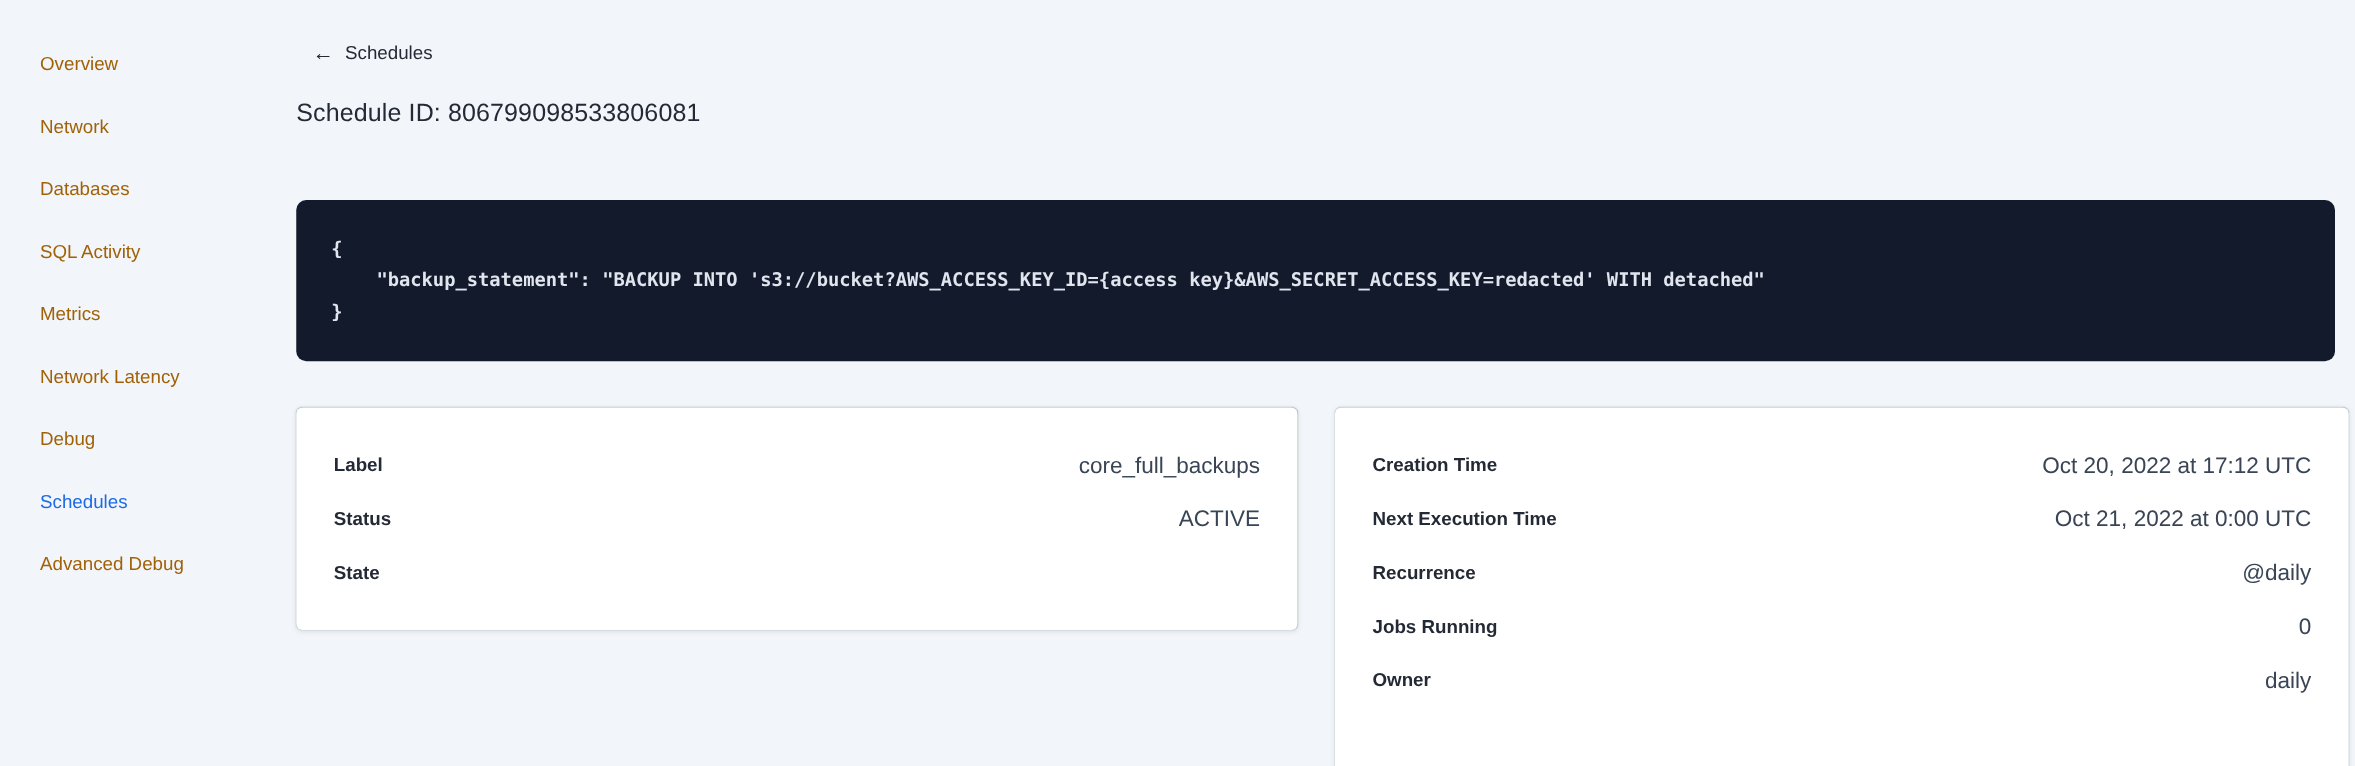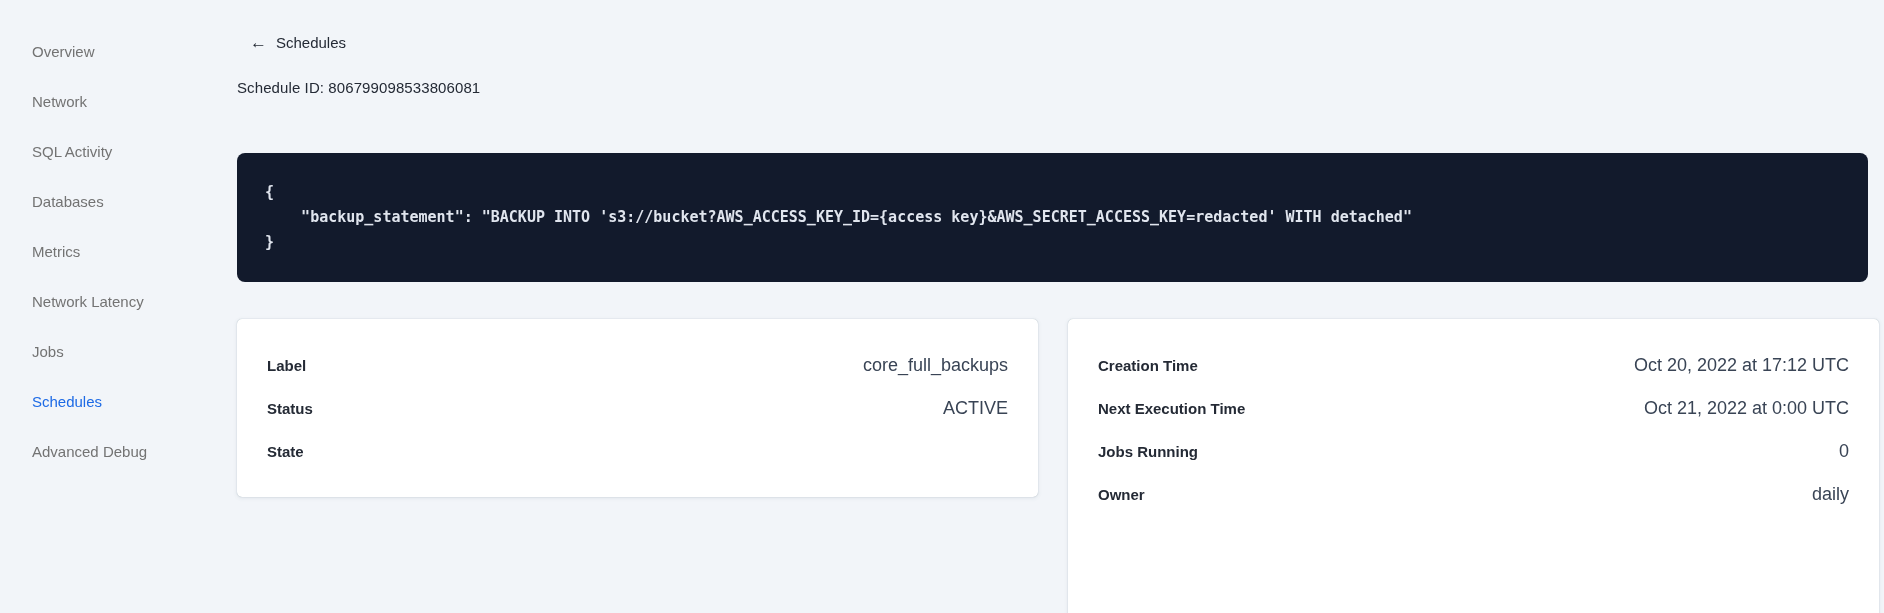--- a/index.html
+++ b/index.html
@@ -12,38 +12,38 @@
   }
   .app { display: flex; width: 1884px; height: 613px; }
 
   
   .sidebar {
     flex: 0 0 237px; width: 237px;
     padding-top: 26px; box-sizing: border-box;
   }
   .nav-item {
     height: 50px; display: flex; align-items: center;
-    padding-left: 32px; font-size: 15px; color: #737373;
+    padding-left: 32px; font-size: 15px; color: #a16207;
     cursor: pointer; user-select: none;
   }
   .nav-item.active { color: #1d6ae5; }
 
   
   .content { width: 1643px; padding-top: 34px; box-sizing: border-box; }
 
   .breadcrumb {
     display: inline-flex; align-items: center; gap: 9px;
     margin-left: 13px; font-size: 15px; color: #242a35;
     text-decoration: none; cursor: pointer;
   }
   .breadcrumb .arrow { font-size: 17px; line-height: 1; color: #242a35; }
 
   .title {
     margin: 27px 0 0 0;
-    font-size: 15px; font-weight: 400; color: #242a35;
+    font-size: 20px; font-weight: 400; color: #242a35;
     letter-spacing: 0.1px;
   }
 
   .code {
     margin-top: 57px;
     width: 1631px; box-sizing: border-box;
     background: #121a2c; border-radius: 8px;
     padding: 27px 28px;
     font-family: "DejaVu Sans Mono", monospace;
     font-weight: 700; font-size: 15px; line-height: 25px;
@@ -68,25 +68,25 @@
   .row .val { font-size: 18px; font-weight: 400; color: #394455; text-align: right; }
 </style>
 </head>
 <body>
 
 <div class="app">
 
   <nav class="sidebar">
     <div class="nav-item">Overview</div>
     <div class="nav-item">Network</div>
+    <div class="nav-item">Databases</div>
     <div class="nav-item">SQL Activity</div>
-    <div class="nav-item">Databases</div>
     <div class="nav-item">Metrics</div>
     <div class="nav-item">Network Latency</div>
-    <div class="nav-item">Jobs</div>
+    <div class="nav-item">Debug</div>
     <div class="nav-item active">Schedules</div>
     <div class="nav-item">Advanced Debug</div>
   </nav>
 
   <main class="content">
 
     <a class="breadcrumb">
       <span class="arrow">←</span>
       <span>Schedules</span>
     </a>
@@ -119,20 +119,24 @@
       <section class="card card-right">
         <div class="row">
           <span class="lbl">Creation Time</span>
           <span class="val">Oct 20, 2022 at 17:12 UTC</span>
         </div>
         <div class="row">
           <span class="lbl">Next Execution Time</span>
           <span class="val">Oct 21, 2022 at 0:00 UTC</span>
         </div>
         <div class="row">
+          <span class="lbl">Recurrence</span>
+          <span class="val">@daily</span>
+        </div>
+        <div class="row">
           <span class="lbl">Jobs Running</span>
           <span class="val">0</span>
         </div>
         <div class="row">
           <span class="lbl">Owner</span>
           <span class="val">daily</span>
         </div>
       </section>
 
     </div>

